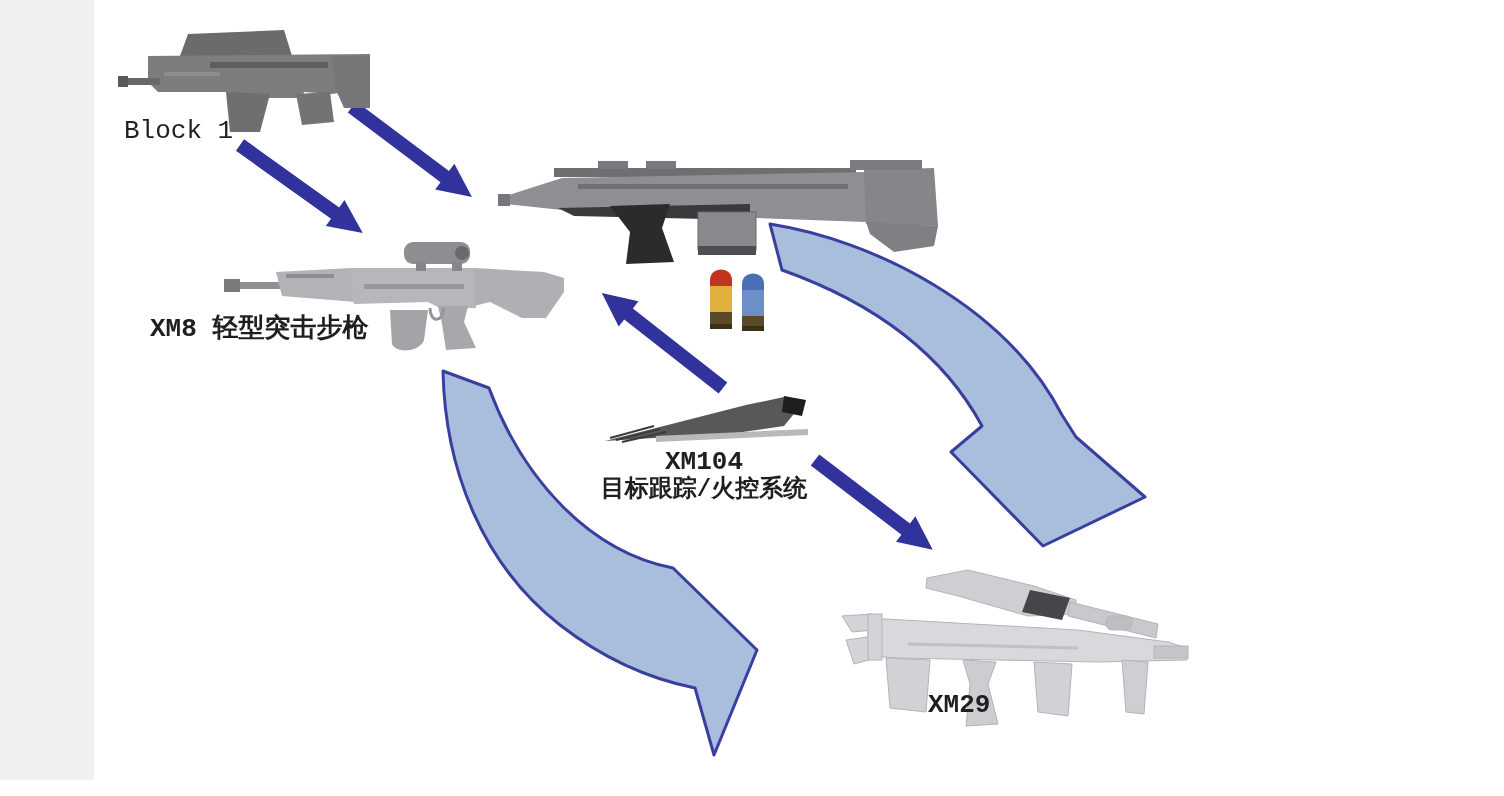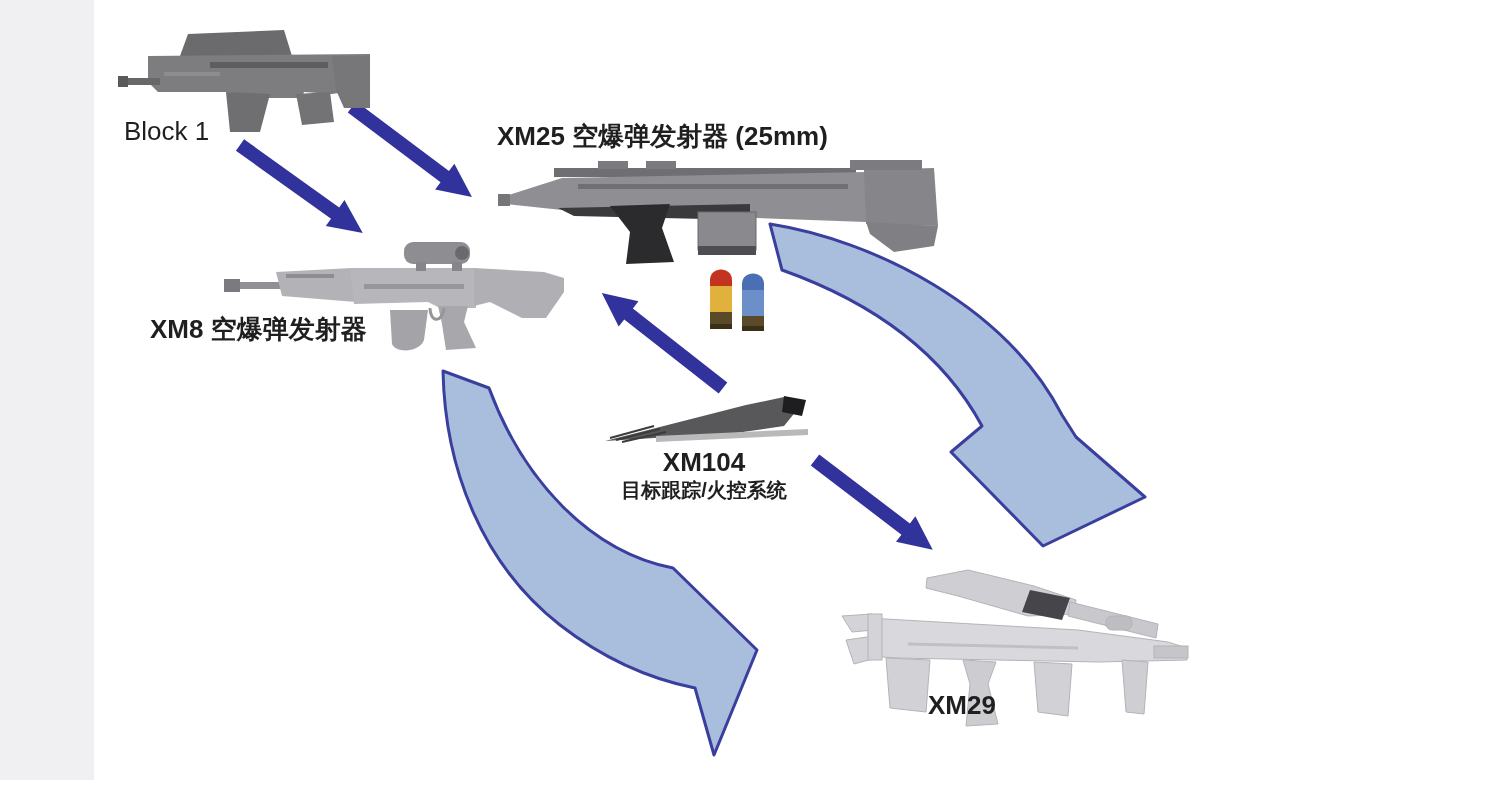--- a/index.html
+++ b/index.html
@@ -1,24 +1,24 @@
 <!DOCTYPE html>
 <html style="--arrow-solid: #32329c; --arrow-fill: #a9bddd; --arrow-stroke: #3a3f9e; --label-text: #1f1f1f; --canvas-bg: #ffffff; --left-strip: #f0eff1; --cartridge-red-tip: #c23420; --cartridge-yellow-body: #e0b13c; --cartridge-blue-tip: #4a6fb5; --cartridge-blue-body: #6c8ec9; --cartridge-base: #5a4a2a;"><head>
 <meta charset="utf-8">
 <style>
   html,body{margin:0;padding:0;background:#fff;}
   #stage{position:relative;width:1504px;height:780px;background:var(--canvas-bg,#fff);overflow:hidden;
-         font-family:Liberation Sans, sans-serif;color:var(--label-text,#1f1f1f);}
+         font-family:Liberation Mono, monospace;color:var(--label-text,#1f1f1f);}
   .strip-left{position:absolute;left:0;top:0;width:94px;height:100%;background:var(--left-strip,#f0eff1);}
   .abs{position:absolute;}
   .lbl{position:absolute;font-size:26px;line-height:30px;white-space:nowrap;}
   .bold{font-weight:700;}
   .xm104-block{position:absolute;left:578px;top:448px;width:252px;text-align:center;}
   .xm104-block .l1{font-size:26px;font-weight:700;line-height:28px;}
-  .xm104-block .l2{font-size:20px;font-weight:700;line-height:28px;}
+  .xm104-block .l2{font-size:24px;font-weight:700;line-height:28px;}
   .darrow{fill:var(--arrow-solid,#32329c);}
   .carrow{fill:var(--arrow-fill,#a9bddd);stroke:var(--arrow-stroke,#3a3f9e);stroke-width:3;stroke-linejoin:round;}
 </style>
 </head>
 <body>
 
 <div id="stage">
   <div class="strip-left"></div>
 
   <svg class="abs" style="left:0;top:0" width="1504" height="796" viewBox="0 0 1504 796">
@@ -137,20 +137,19 @@
       <polygon points="125,104 158,106 150,128 160,168 128,170 132,128" fill="#cdcdd1"></polygon>
       <polygon points="48,102 92,104 88,156 52,152" fill="#d2d2d6"></polygon>
       <polygon points="196,106 234,108 230,160 200,156" fill="#d2d2d6"></polygon>
       <polygon points="284,104 310,106 306,158 288,156" fill="#cfcfd3"></polygon>
       <rect x="316" y="90" width="34" height="12" fill="#c6c6ca"></rect>
       <line x1="70" y1="88" x2="240" y2="92" stroke="#c0c0c4" stroke-width="3"></line>
     </g>
   </svg>
 
   <div class="lbl" style="left:124px;top:116px">Block 1</div>
-  <div class="lbl bold" style="left:497px;top:121px">XM25 空爆弹发射器 (25mm)</div>
-  <div class="lbl bold" style="left:150px;top:314px">XM8 空爆弹发射器</div>
+  <div class="lbl bold" style="left:150px;top:314px">XM8 轻型突击步枪</div>
   <div class="xm104-block">
     <div class="l1">XM104</div>
     <div class="l2">目标跟踪/火控系统</div>
   </div>
   <div class="lbl bold" style="left:928px;top:690px">XM29</div>
 </div>
 
 </body></html>

